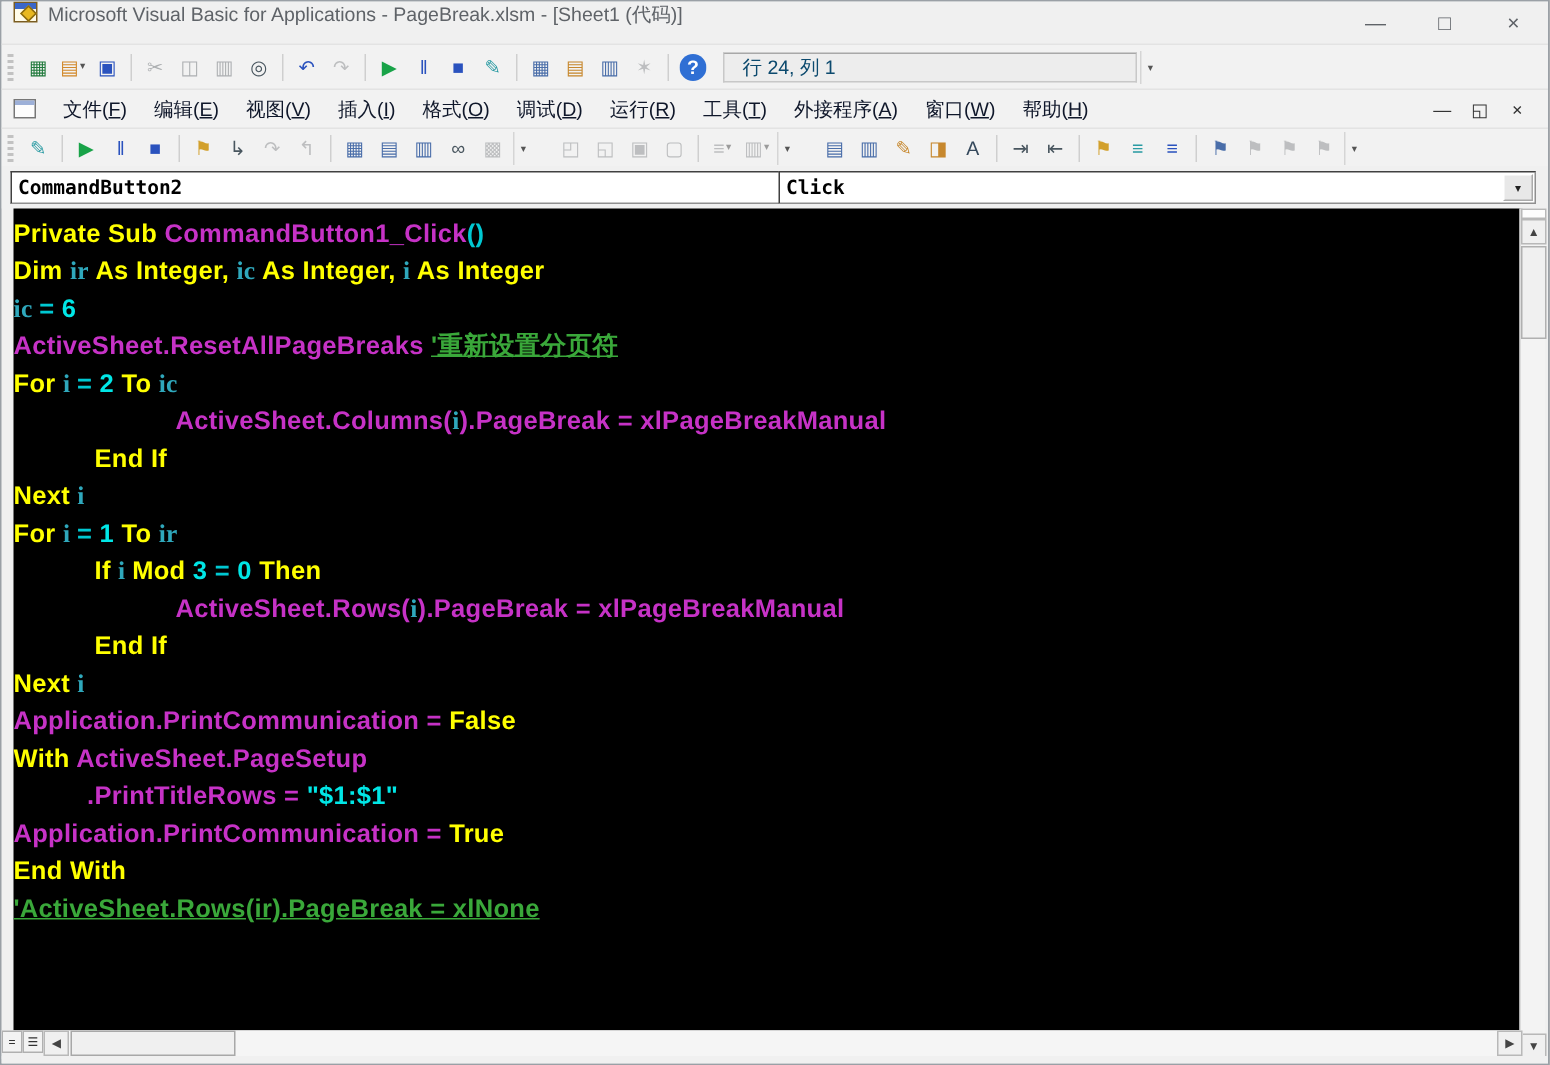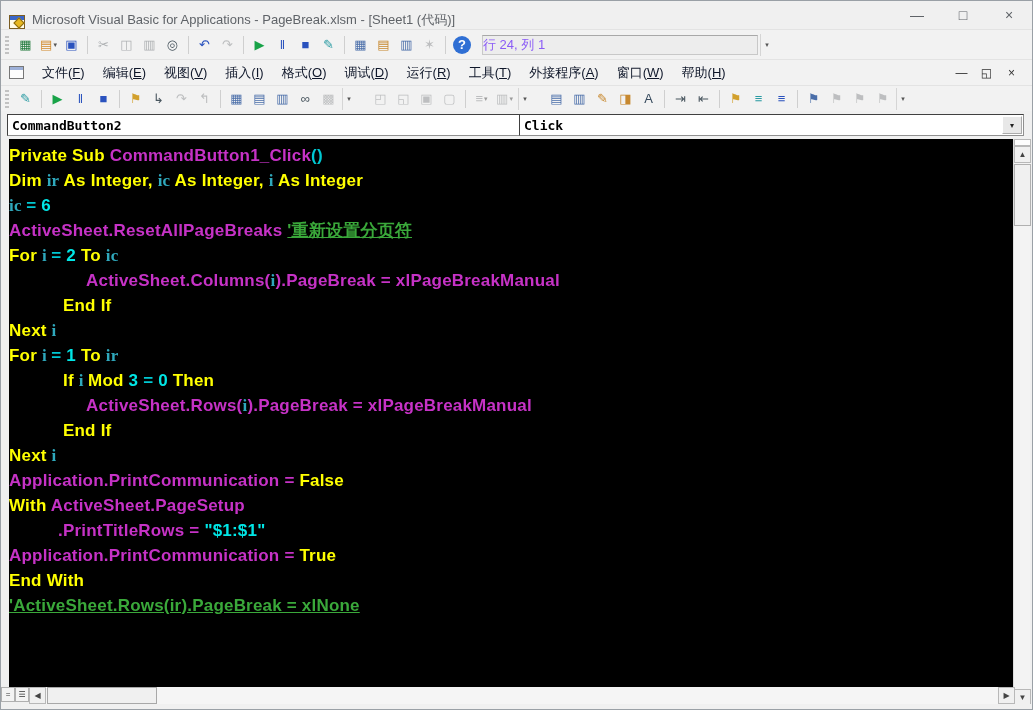--- a/index.html
+++ b/index.html
@@ -1,62 +1,62 @@
 <!DOCTYPE html>
 <html style="--c-key: #ffff00; --c-mem: #c632c6; --c-id: #2fa8bc; --c-num: #00e6e6; --c-str: #00e6e6; --c-com: #3aa83a; --c-pun: #00c8d2;"><head>
 <meta charset="utf-8">
 <style>
   * { margin:0; padding:0; box-sizing:border-box; }
   html,body { width:1033px; height:710px; font-family:"Liberation Sans", sans-serif; }
   .win { position:relative; width:1033px; height:710px; background:#f0f0f0; border:1px solid #9aa0a6; overflow:hidden; }
 
   
-  .titlebar { position:absolute; left:0; top:0; width:100%; height:28px; background:#f0f0f0; display:flex; align-items:flex-end; }
+  .titlebar { position:absolute; left:0; top:0; width:100%; height:28px; background:#f0f0f0; display:flex; align-items:flex-start; }
   .app-icon { width:16px; height:14px; margin:0 7px 0 8px; position:relative; background:#fffbe8; border:1px solid #7a5c22; }
   .app-icon::before { content:""; position:absolute; left:0; top:0; right:0; height:4px; background:#3a66c8; }
   .app-icon::after { content:""; position:absolute; right:1px; bottom:1px; width:6px; height:6px; background:#e8b820; border:1px solid #8a6a10; transform:rotate(45deg); }
   .title-text { font-size:13px; color:#5f6368; white-space:nowrap; }
   .win-controls { margin-left:auto; display:flex; height:100%; }
   .wbtn { width:46px; height:100%; display:flex; align-items:center; justify-content:center; font-size:14px; color:#5f6368; cursor:default; }
 
   
   .row { position:absolute; left:0; width:100%; background:#f2f2f2; border-top:1px solid #e3e3e3; display:flex; align-items:center; }
   .tb1 { top:28px; height:30px; }
   .menubar { top:58px; height:26px; }
   .tb2 { top:84px; height:26px; }
   .grip { width:4px; height:18px; margin:0 5px 0 4px; background:repeating-linear-gradient(180deg,#c2c2c2 0 2px, transparent 2px 4px); }
   .tb-items { display:flex; align-items:center; height:100%; }
   .tbtn { width:21px; height:21px; margin:0 1px; display:flex; align-items:center; justify-content:center; font-size:13px; line-height:1; border:1px solid transparent; border-radius:2px; position:relative; }
   .tbtn.disabled { opacity:.55; filter:grayscale(60%); }
   .tbtn .caret { font-size:7px; color:#555; margin-left:1px; }
   .tbtn.badge { border-radius:50%; color:#fff; font-weight:bold; width:18px; height:18px; margin:0 3px; }
   .tsep { width:1px; height:18px; background:#cfcfcf; margin:0 4px; }
   .tgap { width:14px; }
-  .pos-field { height:20px; min-width:276px; margin-left:8px; background:#ededed; border:1px solid #c8c8c8; border-top-color:#a8a8a8; display:flex; align-items:center; padding-left:0; font-size:13px; color:#8b5cf6; }
+  .pos-field { height:20px; min-width:276px; margin-left:8px; background:#ededed; border:1px solid #c8c8c8; border-top-color:#a8a8a8; display:flex; align-items:center; padding-left:12px; font-size:13px; color:#0c4a6e; }
   .tb-overflow { width:13px; height:22px; display:flex; flex-direction:column; align-items:center; justify-content:center; font-size:7px; color:#555; border-left:1px solid #d5d5d5; margin-left:2px; }
 
   .menu-icon { width:15px; height:13px; margin:0 9px 0 8px; background:#fdfdfd; border:1px solid #777; position:relative; }
   .menu-icon::before { content:""; position:absolute; left:0; top:0; right:0; height:3px; background:#9db0d8; }
   .menu-item { font-size:13px; color:#0f172a; padding:4px 9px; white-space:nowrap; }
   .mdi-controls { margin-left:auto; display:flex; margin-right:8px; }
   .mdi-btn { width:25px; height:20px; display:flex; align-items:center; justify-content:center; font-size:12px; color:#333; }
 
   
   .combo-row { position:absolute; top:110px; left:0; width:100%; height:28px; background:#f0f0f0; display:flex; align-items:center; }
   .combo { position:absolute; top:3px; height:22px; background:#fff; border:1px solid #404040; border-right-color:#909090; border-bottom-color:#909090; display:flex; align-items:center; }
   .combo-obj { left:6px; width:562px; }
   .combo-proc { left:518px; width:505px; }
   .combo-text { flex:1; font-family:"DejaVu Sans Mono", monospace; font-weight:bold; font-size:13px; color:#000; padding-left:4px; white-space:nowrap; overflow:hidden; }
   .combo-btn { width:20px; height:18px; margin-right:1px; background:#e8e8e8; border:1px solid #aaa; border-top-color:#fff; border-left-color:#fff; display:flex; align-items:center; justify-content:center; font-size:8px; color:#222; }
 
   
   .code-area { position:absolute; top:138px; left:8px; width:1006px; height:548px; background:#000; overflow:hidden; cursor:text; }
   .code-line { height:25px; white-space:pre; font-family:"Liberation Sans", sans-serif; font-size:17px; font-weight:600; letter-spacing:.2px; line-height:25px; }
   .code-lines { padding-top:4px; }
-  .ind0 { } .ind1 { padding-left:54px; } .ind2 { padding-left:77px; } .ind3 { padding-left:49px; }
+  .ind0 { } .ind1 { padding-left:54px; } .ind2 { padding-left:108px; } .ind3 { padding-left:49px; }
   .tk-k { color:var(--c-key); } .tk-m { color:var(--c-mem); } .tk-i { color:var(--c-id);font-family:Liberation Serif, serif; }
   .tk-n { color:var(--c-num); } .tk-s { color:var(--c-str); } .tk-c { color:var(--c-com);text-decoration:underline; } .tk-p { color:var(--c-pun); }
 
   
   .vscroll { position:absolute; top:138px; right:2px; width:17px; height:567px; background:#f3f3f3; border-left:1px solid #dcdcdc; }
   .sb-btn { width:17px; height:17px; background:#f0f0f0; border:1px solid #b8b8b8; display:flex; align-items:center; justify-content:center; font-size:8px; color:#444; }
   .v-split { position:absolute; top:0; left:0; width:17px; height:7px; background:#fdfdfd; border:1px solid #b8b8b8; }
   .v-up { position:absolute; top:7px; }
   .v-thumb { position:absolute; top:25px; left:0; width:17px; height:62px; background:#f0f0f0; border:1px solid #b0b0b0; }
   .v-down { position:absolute; bottom:0; }

